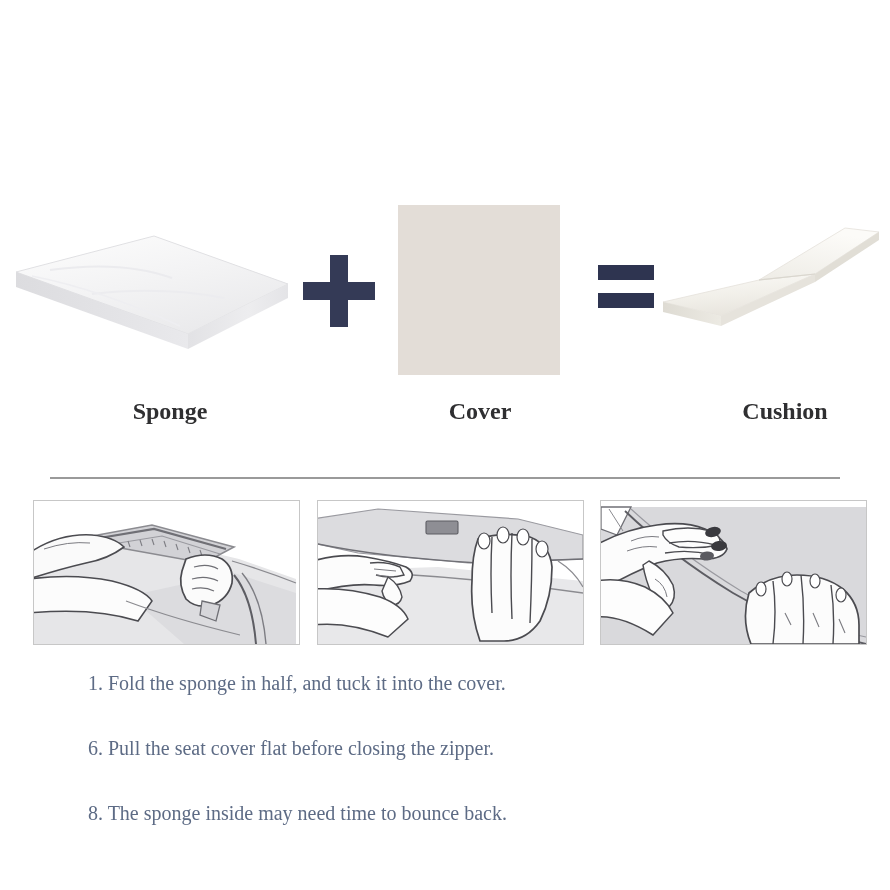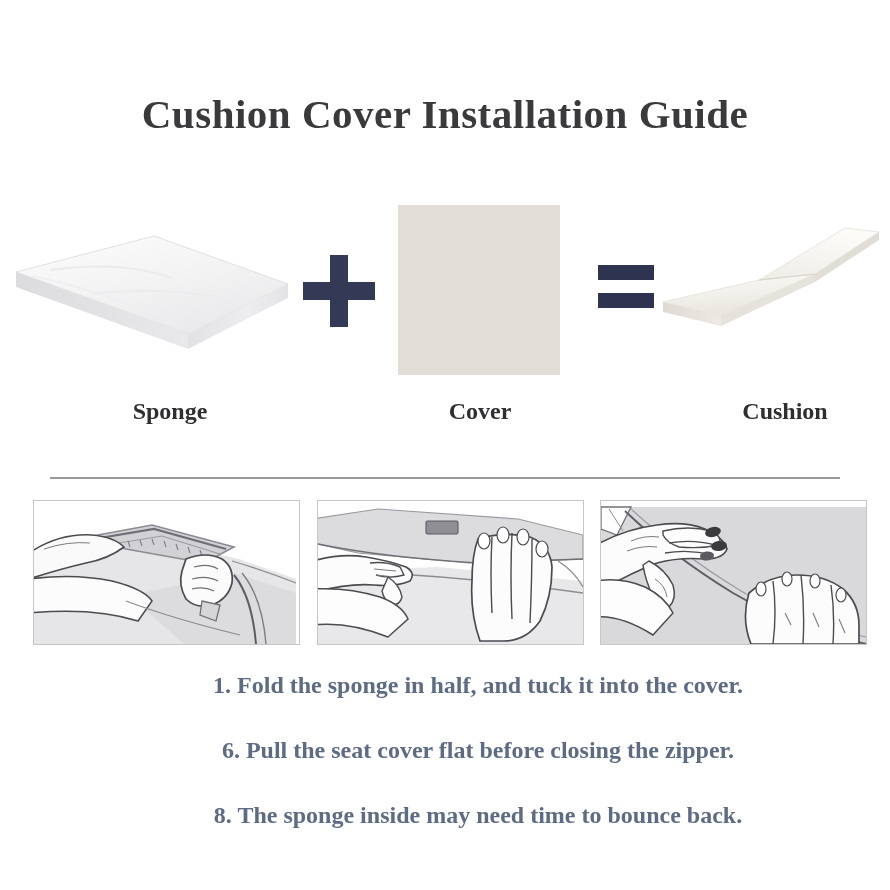--- a/index.html
+++ b/index.html
@@ -176,37 +176,35 @@
   .instructions {
     position: absolute;
     left: 0;
     top: 662px;
     width: 890px;
   }
   .instruction {
     position: absolute;
     left: 88px;
     width: 780px;
-    font-size: 24px;
-    font-weight: bold;
+    font-size: 20px;
+    font-weight: normal;
     color: #5d6b85;
     font-family: "Liberation Serif", "DejaVu Serif", serif;
     white-space: nowrap;
-    text-align: center;
   }
   .instruction.i1 { top: 10px; }
   .instruction.i2 { top: 75px; }
   .instruction.i3 { top: 140px; }
 </style>
 </head>
 <body>
 
 <div id="page">
 
-  <div class="title">Cushion Cover Installation Guide</div>
 
   <div class="product-row">
 
     <div class="sponge">
       <svg viewBox="0 0 290 125" width="290" height="125" aria-hidden="true">
         <defs>
           <linearGradient id="gTop" x1="0" y1="0" x2="0.6" y2="1">
             <stop offset="0%" stop-color="#fdfdfd"></stop>
             <stop offset="55%" stop-color="#f3f3f4"></stop>
             <stop offset="100%" stop-color="#eaeaec"></stop>

